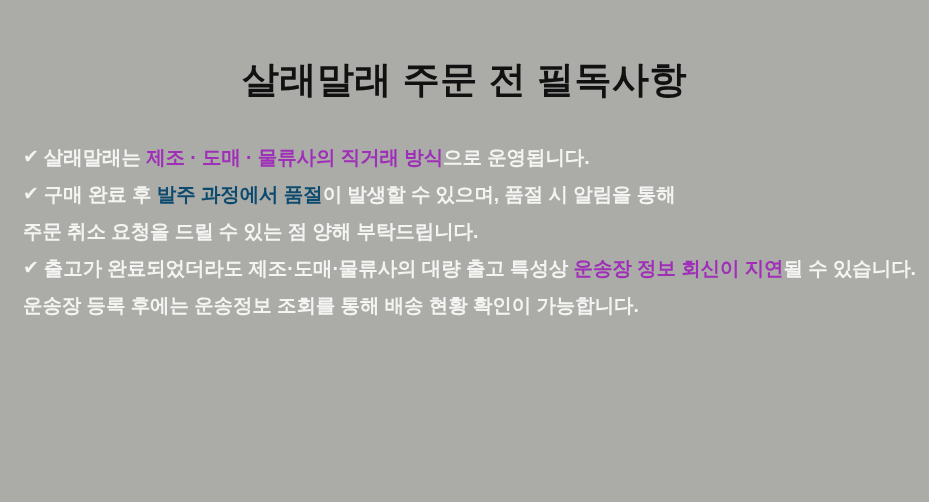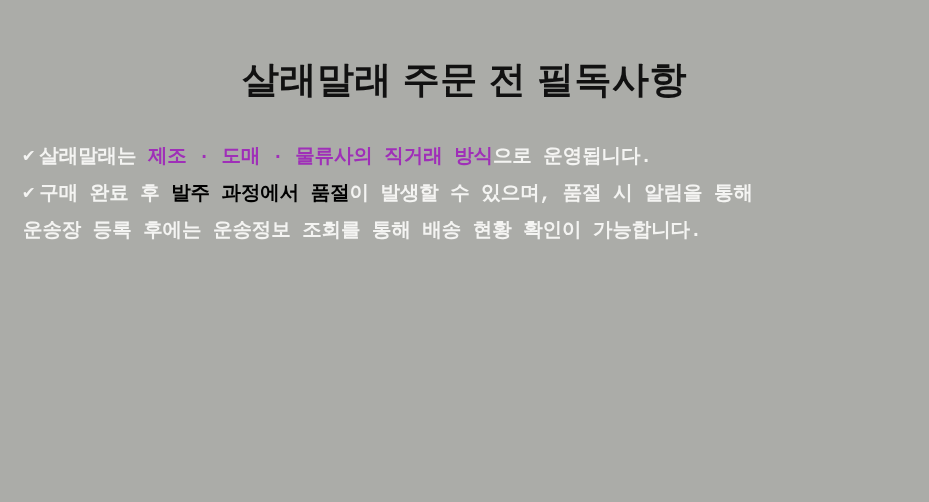--- a/index.html
+++ b/index.html
@@ -35,21 +35,20 @@
     color: #111111;
     letter-spacing: 0.5px;
     white-space: nowrap;
   }
 
   .notice-body {
     position: absolute;
     top: 140px;
     left: 23px;
     width: 895px;
-    font-family: Liberation Mono, monospace;
   }
 
   .notice-line {
     display: block;
     height: 37px;
     line-height: 34px;
     font-size: 19.5px;
     font-weight: 700;
     color: #f4f4f2;
     white-space: nowrap;
@@ -79,17 +78,19 @@
 </style>
 </head>
 <body style="background: rgb(171, 172, 168);">
 
 <div class="notice-card" style="background: rgb(171, 172, 168);">
 
   <div class="notice-title" style="color: rgb(17, 17, 17); text-align: center;">살래말래 주문 전 필독사항</div>
 
   <div class="notice-body">
       <div class="notice-line"><span class="check-icon" style="color: rgb(244, 244, 242);">✔</span><span class="seg seg-plain" style="color: rgb(244, 244, 242);">살래말래는 </span><span class="seg seg-hl" style="color: rgb(159, 47, 184);">제조 · 도매 · 물류사의 직거래 방식</span><span class="seg seg-plain" style="color: rgb(244, 244, 242);">으로 운영됩니다.</span></div>
-      <div class="notice-line"><span class="check-icon" style="color: rgb(244, 244, 242);">✔</span><span class="seg seg-plain" style="color: rgb(244, 244, 242); text-align: center;">구매 완료 후 </span><span class="seg seg-hl" style="color: #000000;">발주 과정에서 품절</span><span class="seg seg-plain" style="color: rgb(244, 244, 242); margin-top: 39px;">이 발생할 수 있으며, 품절 시 알림을 통해</span></div>
+      <div class="notice-line"><span class="check-icon" style="color: rgb(244, 244, 242);">✔</span><span class="seg seg-plain" style="color: rgb(244, 244, 242); text-align: center;">구매 완료 후 </span><span class="seg seg-hl" style="color: #0c4a6e;">발주 과정에서 품절</span><span class="seg seg-plain" style="color: rgb(244, 244, 242); margin-top: 39px;">이 발생할 수 있으며, 품절 시 알림을 통해</span></div>
+      <div class="notice-line"><span class="seg seg-plain" style="color: rgb(244, 244, 242);">주문 취소 요청을 드릴 수 있는 점 양해 부탁드립니다.</span></div>
+      <div class="notice-line"><span class="check-icon" style="color: rgb(244, 244, 242);">✔</span><span class="seg seg-plain" style="color: rgb(244, 244, 242);">출고가 완료되었더라도 제조·도매·물류사의 대량 출고 특성상 </span><span class="seg seg-hl" style="color: rgb(159, 47, 184);">운송장 정보 회신이 지연</span><span class="seg seg-plain" style="color: rgb(244, 244, 242);">될 수 있습니다.</span></div>
       <div class="notice-line"><span class="seg seg-plain" style="color: rgb(244, 244, 242);">운송장 등록 후에는 운송정보 조회를 통해 배송 현황 확인이 가능합니다.</span></div>
     </div>
 
 </div>
 
 </body></html>

